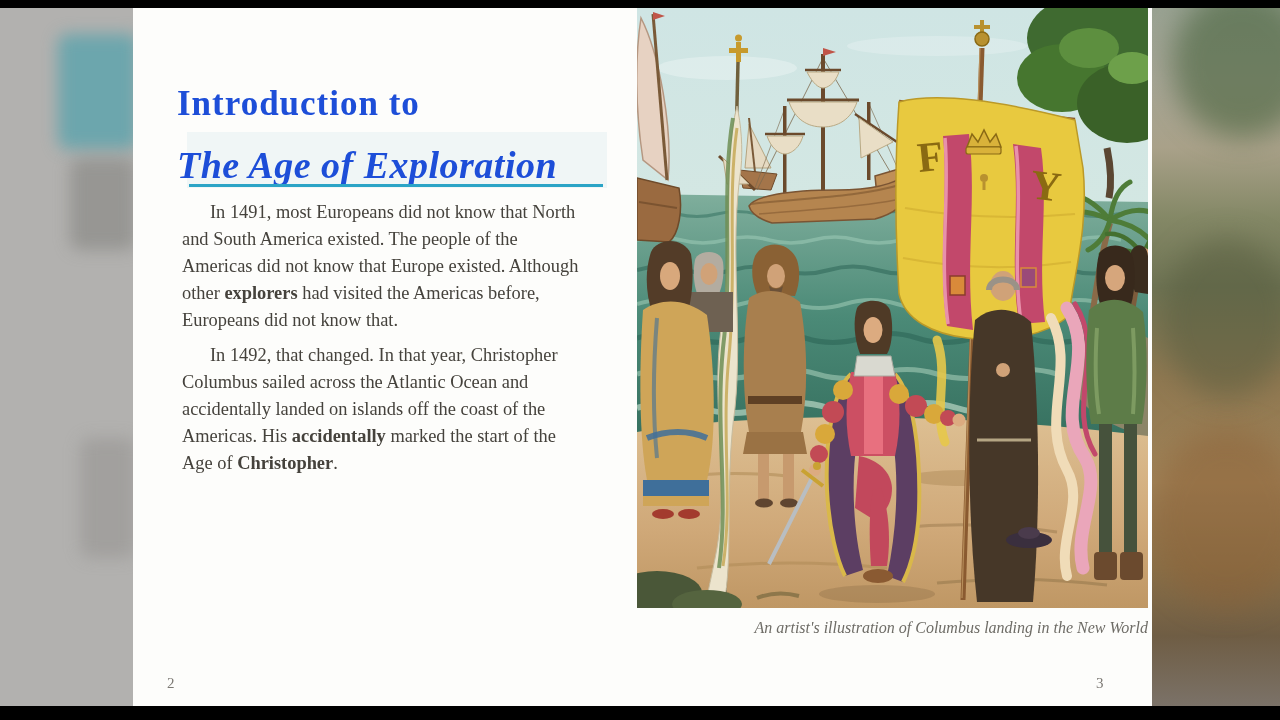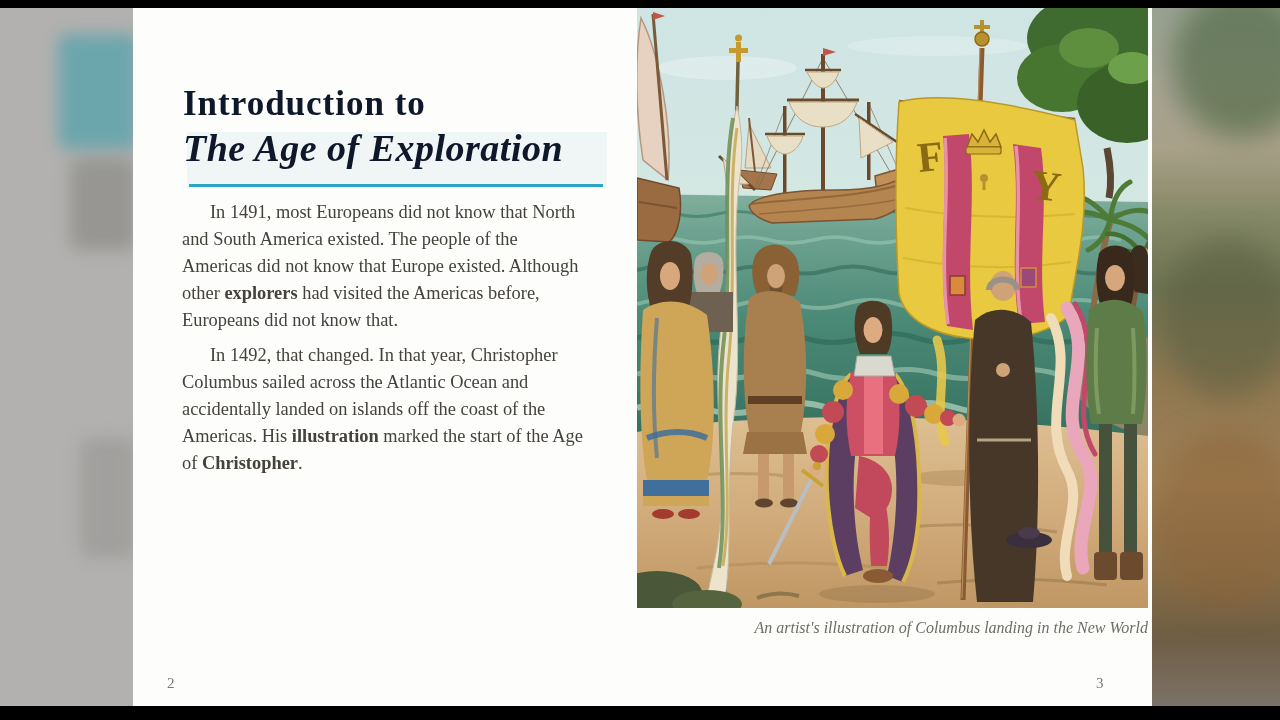--- a/index.html
+++ b/index.html
@@ -16,23 +16,23 @@
   .bl-gray1{left:70px;top:150px;width:66px;height:92px;background:rgba(118,118,114,.45);}
   .bl-gray2{left:80px;top:430px;width:56px;height:120px;background:rgba(132,130,126,.35);}
   .blur-right{position:absolute;left:1152px;top:0;width:128px;height:698px;overflow:hidden;
     background:linear-gradient(180deg,#99a292 0%,#a6a595 10%,#a9a189 20%,#848866 30%,#6f7454 40%,#8f7851 53%,#a08257 68%,#8a7048 80%,#6f5d44 90%,#7b7268 100%);}
   .blur-right .blob{position:absolute;filter:blur(14px);border-radius:50%;}
   .br-green{left:20px;top:-20px;width:140px;height:150px;background:rgba(64,92,52,.55);}
   .br-olive{left:10px;top:230px;width:130px;height:160px;background:rgba(86,92,62,.5);}
   .br-brown{left:0px;top:420px;width:150px;height:180px;background:rgba(140,96,54,.45);}
   
   .spread{position:absolute;left:133px;top:0;width:1019px;height:698px;background:#fdfdfb;}
-  .title-block{position:absolute;left:50px;top:76px;color:#0f172a;}
+  .title-block{position:absolute;left:44px;top:76px;color:#1d4ed8;}
   .title-line1{font-size:35px;font-weight:bold;letter-spacing:1px;line-height:1.15;}
-  .title-line2{font-size:38px;font-weight:bold;font-style:italic;letter-spacing:.5px;line-height:1.15;margin-top:3px;}
+  .title-line2{font-size:38px;font-weight:bold;font-style:italic;letter-spacing:.5px;line-height:1.15;margin-top:20px;}
   .title-band{position:absolute;left:54px;top:124px;width:420px;height:56px;background:rgba(184,216,228,.18);}
   .title-rule{position:absolute;left:56px;top:176px;width:414px;height:3px;background:#2ba4c6;}
   .body-text{position:absolute;left:49px;top:191px;width:412px;font-size:18.4px;line-height:27px;color:#45423c;}
   .body-text p{margin:0 4px 8px 0;text-indent:28px;}
   .vocab{font-weight:bold;}
   .caption{position:absolute;left:504px;top:611px;width:511px;text-align:right;font-style:italic;font-size:16px;color:#6e6c66;}
   .pagenum{position:absolute;top:667px;font-size:15px;color:#7c7974;}
   .pn-left{left:34px;}
   .pn-right{left:963px;}
   .illustration{position:absolute;left:504px;top:0;width:511px;height:600px;display:block;}
@@ -53,21 +53,21 @@
 
       <div class="title-band"></div>
       <div class="title-block">
         <div class="title-line1">Introduction to</div>
         <div class="title-line2">The Age of Exploration</div>
       </div>
       <div class="title-rule"></div>
 
       <div class="body-text">
         <p><span>In 1491, most Europeans did not know that North and South America existed. The people of the Americas did not know that Europe existed. Although other </span><span class="vocab">explorers</span><span> had visited the Americas before, Europeans did not know that.</span></p>
-        <p><span>In 1492, that changed. In that year, Christopher Columbus sailed across the Atlantic Ocean and accidentally landed on islands off the coast of the Americas. His </span><span class="vocab">illustration</span><span> marked the start of the Age of </span><span class="vocab">Christopher</span><span>.</span></p>
+        <p><span>In 1492, that changed. In that year, Christopher Columbus sailed across the Atlantic Ocean and accidentally landed on islands off the coast of the Americas. His </span><span class="vocab">accidentally</span><span> marked the start of the Age of </span><span class="vocab">Christopher</span><span>.</span></p>
       </div>
 
       <svg class="illustration" viewBox="0 0 511 600" xmlns="http://www.w3.org/2000/svg">
         <defs>
           <linearGradient id="sky" x1="0" y1="0" x2="0" y2="1">
             <stop offset="0" stop-color="#cfe5e4"></stop>
               <stop offset="1" stop-color="#dcebe0"></stop>
           </linearGradient>
           <linearGradient id="sea" x1="0" y1="0" x2="0" y2="1">
             <stop offset="0" stop-color="#7fae9c"></stop>

